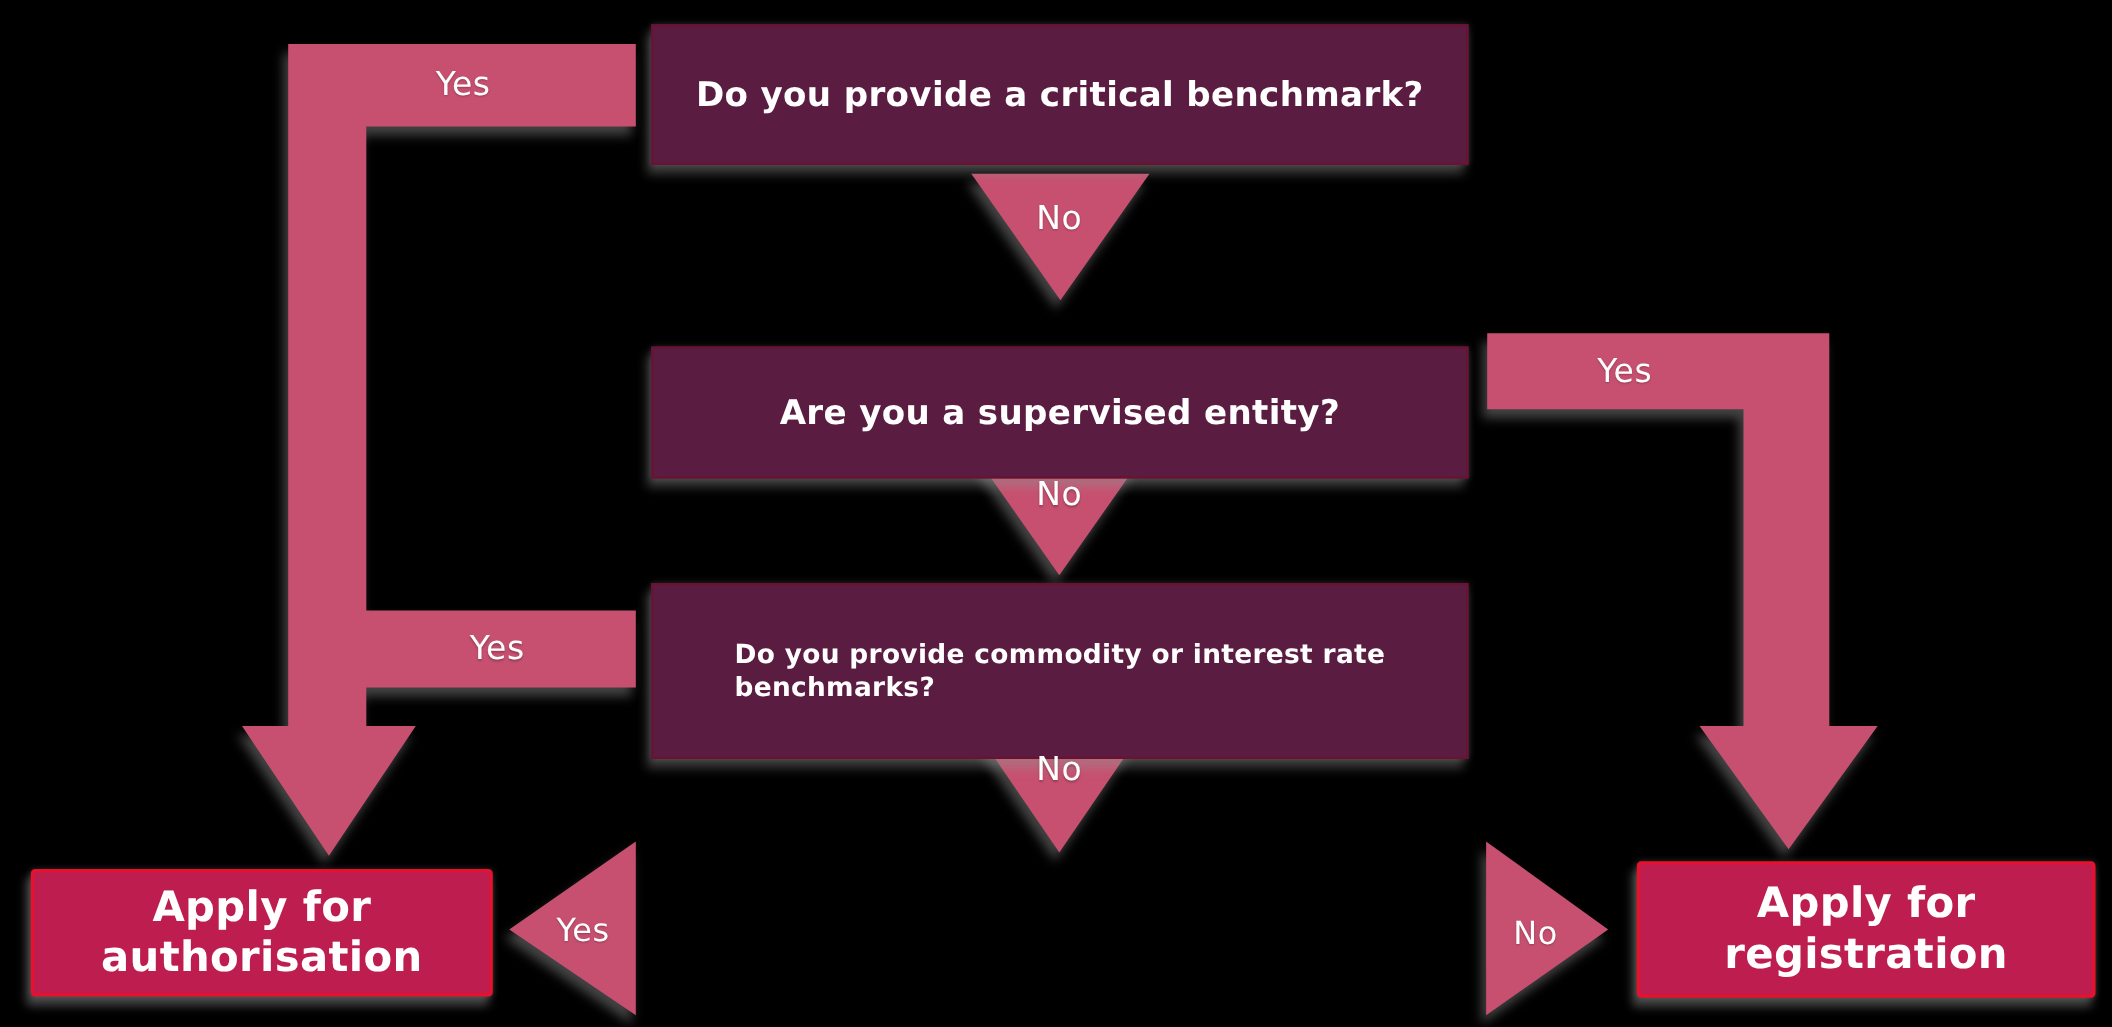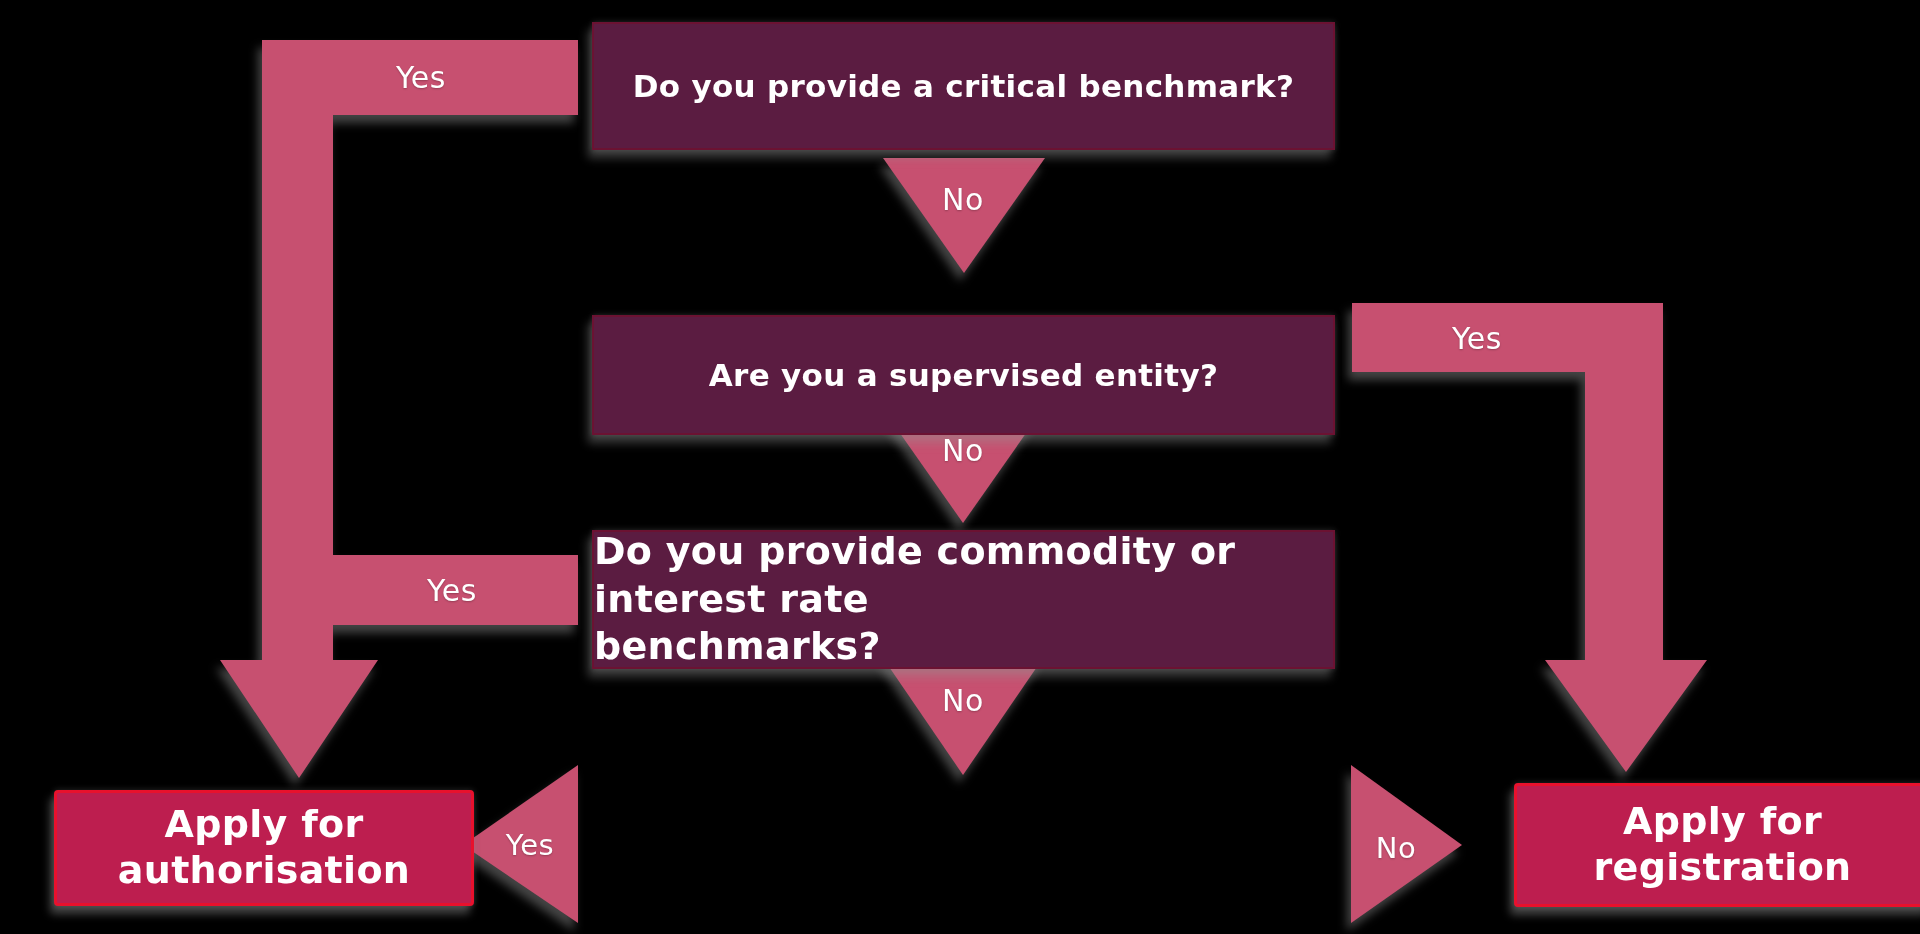--- a/index.html
+++ b/index.html
@@ -26,21 +26,20 @@
     white-space:pre-line;letter-spacing:0.3px;
     box-shadow:-4px 8px 9px rgba(150,150,150,0.40), 0 0 6px rgba(120,120,120,0.35);
   }
   .abox{
     position:absolute;background:var(--action-box);
     border:3px solid var(--action-border);border-radius:4px;box-sizing:border-box;
     display:flex;align-items:center;justify-content:center;text-align:center;
     color:var(--text);font-weight:700;font-size:38px;line-height:1.2;
     white-space:pre-line;letter-spacing:0.3px;
     box-shadow:-4px 8px 9px rgba(150,150,150,0.45), 0 0 6px rgba(120,120,120,0.35);
-    margin-left:26px;
   }
   .edge-label{
     position:absolute;transform:translate(-50%,-50%);
     color:var(--text);font-weight:400;font-size:30px;letter-spacing:0.5px;
     text-shadow:0 1px 2px rgba(0,0,0,0.25);
   }
 </style>
 </head>
 <body>
 
@@ -60,21 +59,21 @@
 
     <polygon class="arrow-shape shadowed" points="578,765 578,923 463,845"></polygon>
 
     <polygon class="arrow-shape shadowed" points="1351,765 1351,923 1462,845"></polygon>
   </svg>
 
   <div class="qbox" style="left:592px;top:22px;width:743px;height:128px;">Do you provide a critical benchmark?</div>
 
   <div class="qbox" style="left:592px;top:283px;width:743px;height:120px;margin-top:32px;">Are you a supervised entity?</div>
 
-  <div class="qbox" style="left:592px;top:530px;width:743px;height:139px;font-size:38px;">Do you provide commodity or interest rate
+  <div class="qbox" style="left:592px;top:530px;width:743px;height:160px;font-size:24px;">Do you provide commodity or interest rate
 benchmarks?</div>
 
 
   <div class="abox" style="left:28px;top:790px;width:420px;height:116px;">Apply for
 authorisation</div>
 
   <div class="abox" style="left:1488px;top:783px;width:417px;height:124px;">Apply for
 registration</div>
 
   <div class="edge-label" style="left:421px;top:77px;">Yes</div>

